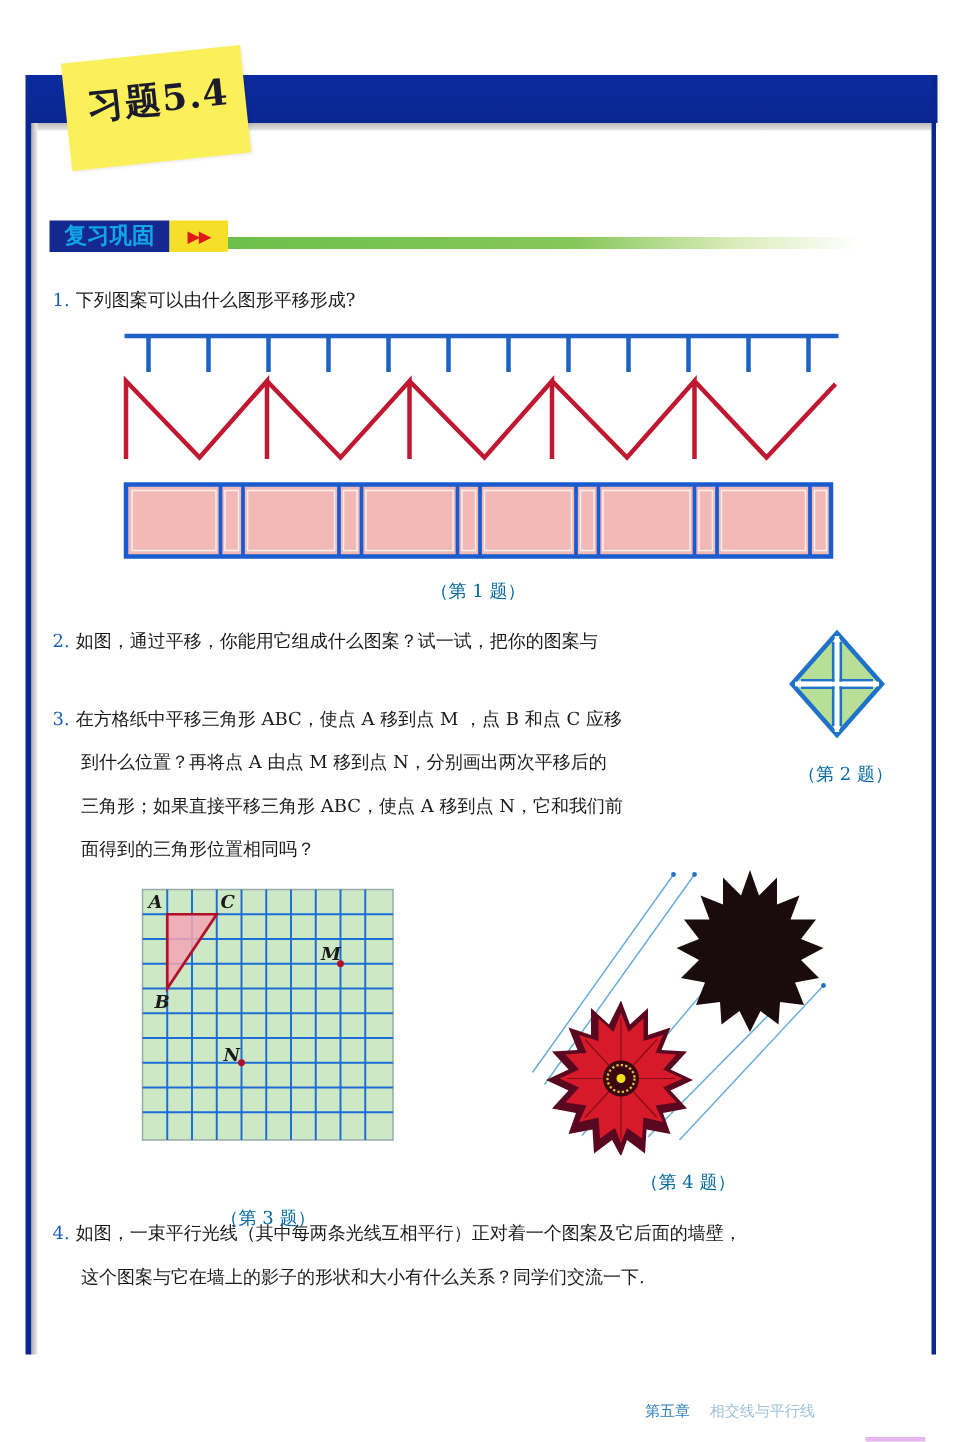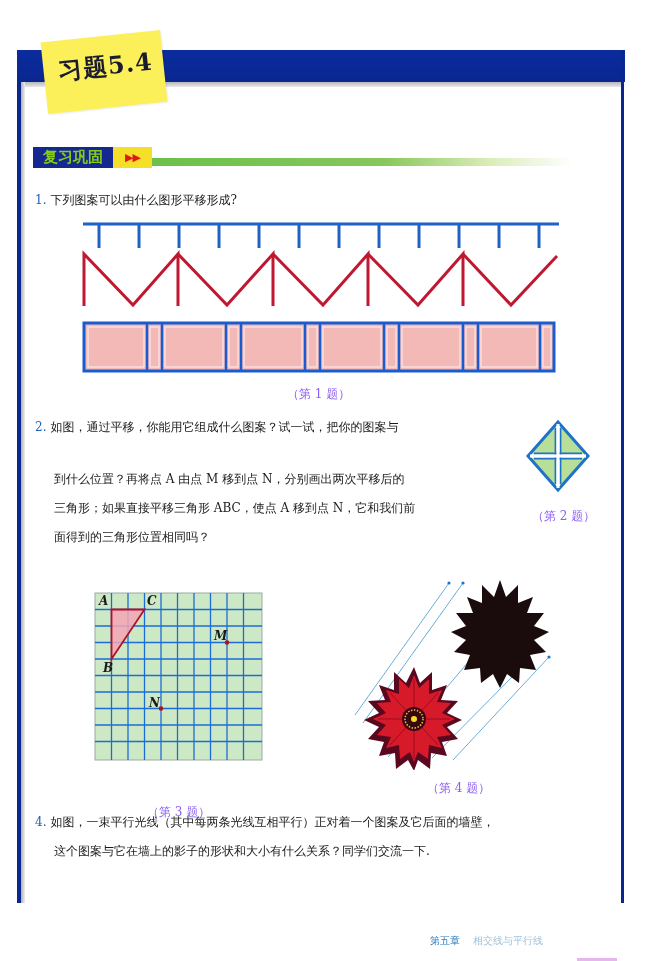--- a/index.html
+++ b/index.html
@@ -22,31 +22,31 @@
   .frame-right { left: 621px; top: 50px; width: 3px; height: 853px; background: #0a2690; }
 
   
   .note { left: 44px; top: 36px; width: 120px; height: 72px; background: #fbf05a;
     transform: rotate(-6deg); transform-origin: center;
     box-shadow: 1px 1px 2px rgba(0,0,0,0.08); }
   .note-title { left: 58px; top: 50px; width: 100px; font-size: 24px; font-weight: bold;
     color: #1b1b2e; transform: rotate(-6deg); letter-spacing: 1px; }
 
   
-  .sec-box { left: 33px; top: 147px; width: 80px; height: 21px; background: #14288f; color: #84cc16;
+  .sec-box { left: 33px; top: 147px; width: 80px; height: 21px; background: #14288f; color: #0ea5e9;
     font-family: "DejaVu Sans", "Liberation Sans", sans-serif; font-weight: bold; font-size: 15px;
     line-height: 21px; text-align: center; }
   .sec-arrows { left: 113px; top: 147px; width: 39px; height: 21px; background: #f6df28; color: #e01818;
     font-size: 11px; line-height: 21px; text-align: center; letter-spacing: -1px; }
   .sec-bar { left: 152px; top: 158px; width: 420px; height: 8px;
     background: linear-gradient(90deg, #6cc04a 0%, #86c75a 55%, #d9ecb8 80%, rgba(255,255,255,0) 100%); }
 
   .q { font-size: 12px; line-height: 29px; color: #1a1a1a; }
   .qnum { color: #1d5fb8; font-family: "DejaVu Serif", serif; margin-right: 4px; }
-  .caption { font-size: 12px; color: #8b5cf6; }
+  .caption { font-size: 12px; color: #0369a1; }
   .footer-chap { font-family: "DejaVu Sans", sans-serif; font-size: 10px; color: #2a7cc0; }
   .footer-sub { font-family: "DejaVu Sans", sans-serif; font-size: 10px; color: #9fc2dc; }
   .page-num { left: 577px; top: 958px; width: 40px; height: 35px; background: #e8b8ee;
     background: linear-gradient(180deg, #e7b4ef, #f0d0f3);
     font-family: "Liberation Sans", sans-serif; font-style: italic; font-weight: bold;
     font-size: 15px; color: #111; text-align: center; line-height: 20px; padding-top: 0; }
   i.v { font-family: "DejaVu Serif", serif; font-style: italic; }
 </style>
 </head>
 <body>
@@ -139,20 +139,21 @@
   <line x1="34.5" y1="8" x2="34.5" y2="64" stroke="#1e72c8" stroke-width="1.8"></line>
   <line x1="29.5" y1="8" x2="29.5" y2="64" stroke="#1e72c8" stroke-width="1.8"></line>
   <line x1="8" y1="33.5" x2="56" y2="33.5" stroke="#1e72c8" stroke-width="1.8"></line>
   <line x1="8" y1="38.5" x2="56" y2="38.5" stroke="#1e72c8" stroke-width="1.8"></line>
   <line x1="32" y1="4" x2="32" y2="68" stroke="#ffffff" stroke-width="3"></line>
   <line x1="4" y1="36" x2="60" y2="36" stroke="#ffffff" stroke-width="3"></line>
 </svg>
 <div class="abs caption" style="left:532px; top:508px;">（第 2 题）</div>
 
 <div class="abs q" style="left:35px; top:465px; width:480px;">
+  <div><span class="qnum">3.</span><span>在方格纸中平移三角形 ABC，使点 A 移到点 M ，点 B 和点 C 应移</span></div>
   <div style="padding-left:19px;">到什么位置？再将点 A 由点 M 移到点 N，分别画出两次平移后的</div>
   <div style="padding-left:19px;">三角形；如果直接平移三角形 ABC，使点 A 移到点 N，它和我们前</div>
   <div style="padding-left:19px;">面得到的三角形位置相同吗？</div>
 </div>
 
 <svg class="abs" style="left:94px; top:592px;" width="170" height="170">
   <rect x="1" y="1" width="167" height="167" fill="#cde8c4" stroke="#9aa" stroke-width="1"></rect>
   <g stroke="#1c6cd8" stroke-width="1.3">
     <line x1="17.5" y1="1" x2="17.5" y2="168"></line>
       <line x1="34" y1="1" x2="34" y2="168"></line>

